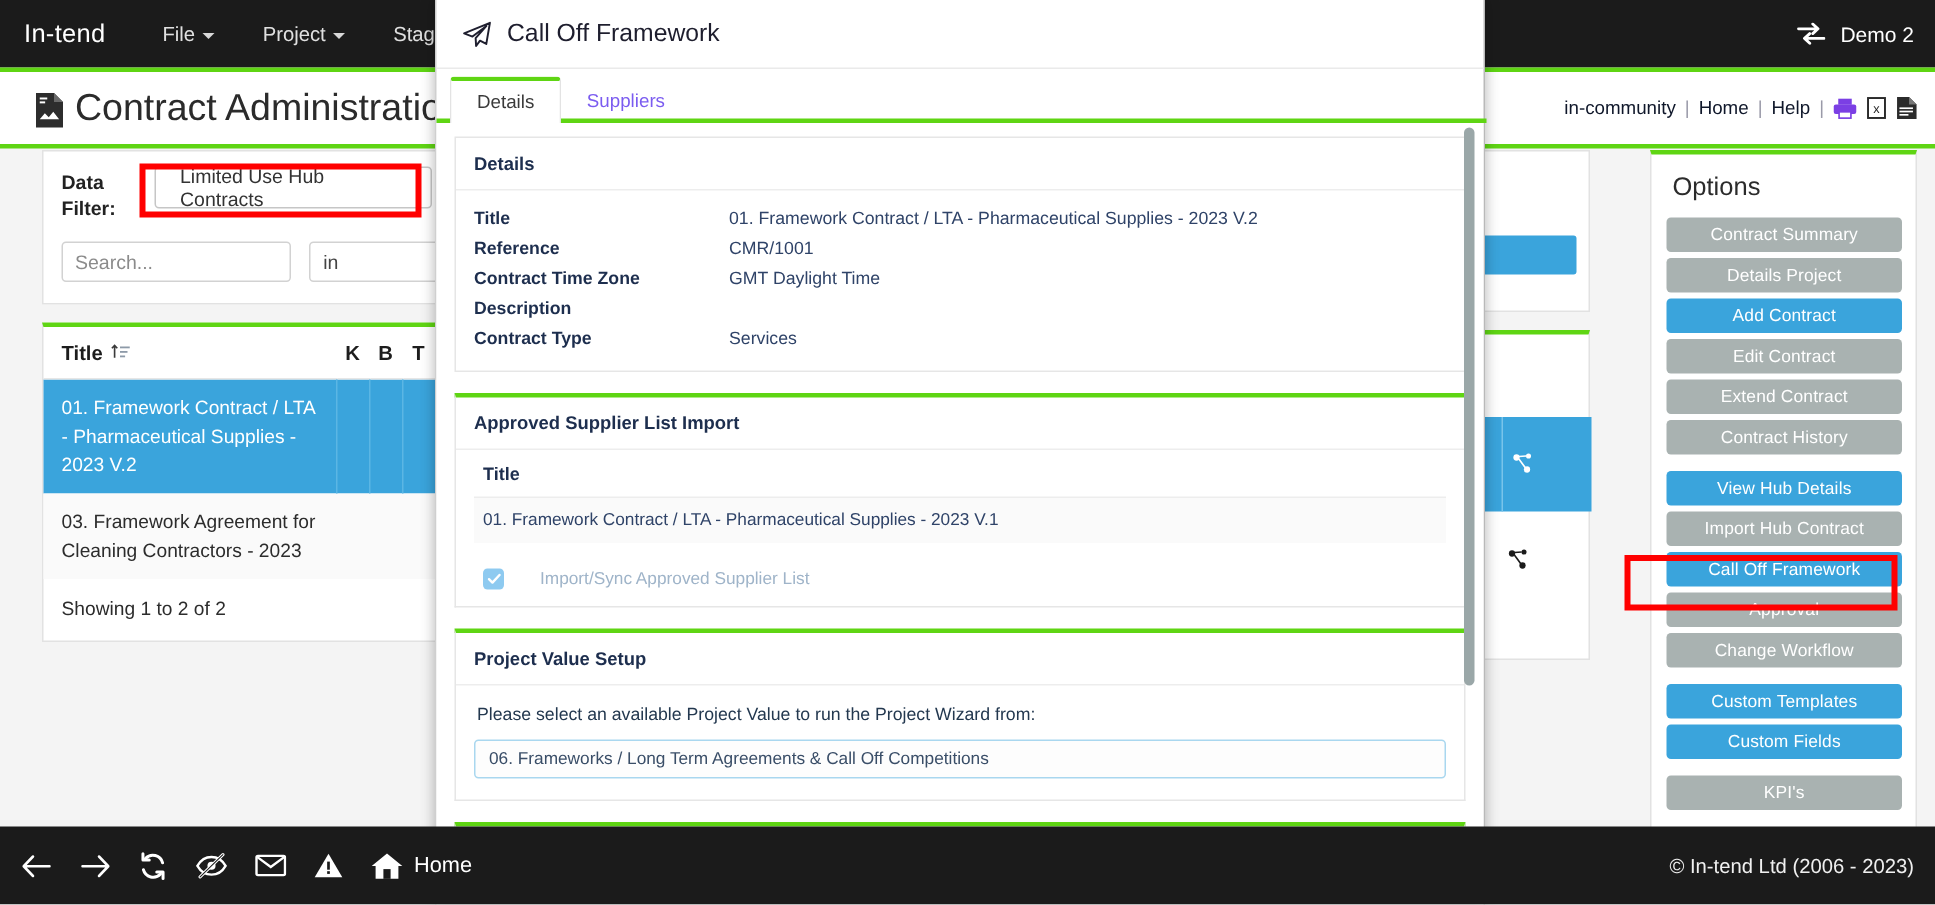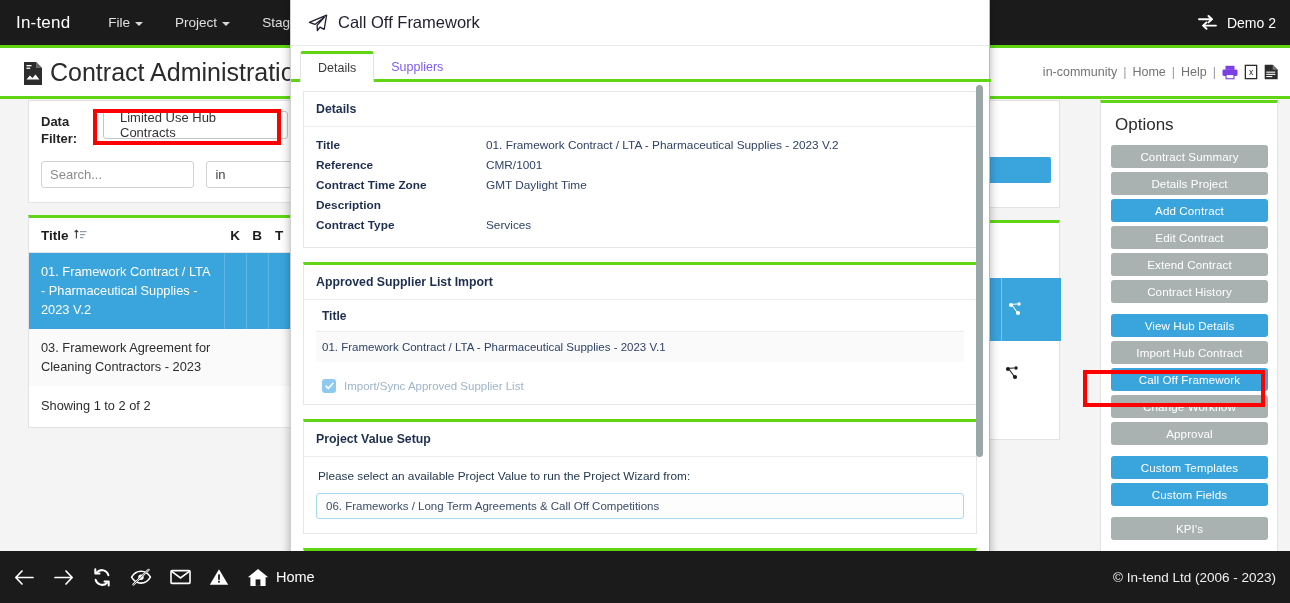--- a/index.html
+++ b/index.html
@@ -45,21 +45,21 @@
     white-space:nowrap;
   }
   .doc-icon {
     position:absolute; left:22px; top:13px; width:22px; height:25px;
   }
   .crumbs {
     position:absolute; right:12px; top:64px;
     font-size:12.5px; color:#4a4a5a; display:flex; align-items:center; gap:6px;
     white-space:nowrap;
   }
-  .crumbs a { color:#737373; text-decoration:none; }
+  .crumbs a { color:#0f172a; text-decoration:none; }
   .crumbs .sep { color:#9a9aa8; }
   .head-rule { position:absolute; top:96px; left:0; width:1290px; height:3px; background:#5fd513; }
 
   
   .leftpanel { position:absolute; top:100px; left:28px; width:285px; }
   .card { background:#ffffff; border:1px solid #e2e2e2; }
   .filter-card { padding:10px 12px 14px 12px; position:relative; }
   .filter-row { display:flex; align-items:flex-start; gap:10px; }
   .filter-label { font-size:13px; font-weight:bold; color:#222; width:52px; line-height:17px; padding-top:2px;}
   .sel {
@@ -149,21 +149,21 @@
   .sec.greentop { border-top:3px solid #5fd513; }
   .sec-h { font-size:12.3px; font-weight:bold; color:#1d2e4e; padding:10px 12px 10px 12px; border-bottom:1px solid #ededed; }
   .kv { padding:8px 12px 12px 12px; }
   .kv-row { display:flex; font-size:11.8px; padding:3px 0; }
   .kv-k { width:170px; font-weight:bold; color:#1d2e4e; }
   .kv-v { color:#2f4368; }
 
   .sub-tbl { margin:0 12px 8px 12px; }
   .sub-th { font-size:12px; font-weight:bold; color:#1d2e4e; padding:9px 6px 8px 6px; border-bottom:1px solid #ededed; }
   .sub-td { font-size:11.5px; color:#2f4368; padding:9px 6px 9px 6px; background:#fafafa; }
-  .chk-row { display:flex; align-items:center; gap:8px; padding:9px 18px 11px 18px; }
+  .chk-row { display:flex; align-items:center; gap:24px; padding:9px 18px 11px 18px; }
   .chk {
     width:14px; height:14px; border-radius:3px; background:#4aabe8;
     display:flex; align-items:center; justify-content:center;
     color:#fff; font-size:10px; line-height:1; opacity:.62;
   }
   .chk-lbl { font-size:11.5px; color:#9fb4c9; }
 
   .pv-body { padding:10px 12px 14px 12px; }
   .pv-lbl { font-size:11.8px; color:#23384f; padding:2px 2px 10px 2px; }
   .pv-sel {
@@ -352,22 +352,22 @@
         <div class="opt-btn dis">Contract Summary</div>
         <div class="opt-btn dis">Details Project</div>
         <div class="opt-btn act">Add Contract</div>
         <div class="opt-btn dis">Edit Contract</div>
         <div class="opt-btn dis">Extend Contract</div>
         <div class="opt-btn dis">Contract History</div>
         <div class="opt-gap"></div>
         <div class="opt-btn act">View Hub Details</div>
         <div class="opt-btn dis">Import Hub Contract</div>
         <div class="opt-btn act">Call Off Framework</div>
+        <div class="opt-btn dis">Approval</div>
         <div class="opt-btn dis">Change Workflow</div>
-        <div class="opt-btn dis">Approval</div>
         <div class="opt-gap"></div>
         <div class="opt-btn act">Custom Templates</div>
         <div class="opt-btn act">Custom Fields</div>
         <div class="opt-gap"></div>
         <div class="opt-btn dis">KPI's</div>
       </div>
   </div>
 
   <div class="modal">
     <div class="modal-head">

